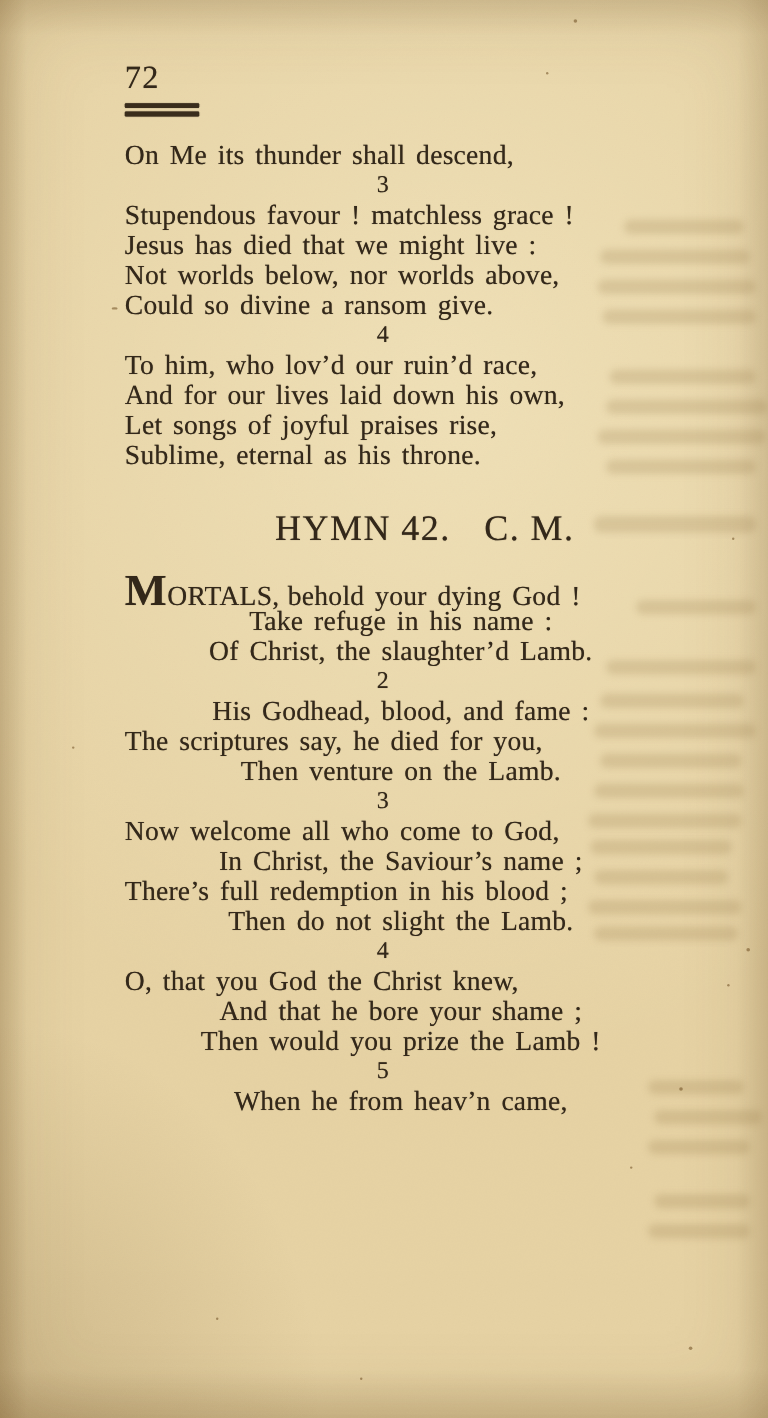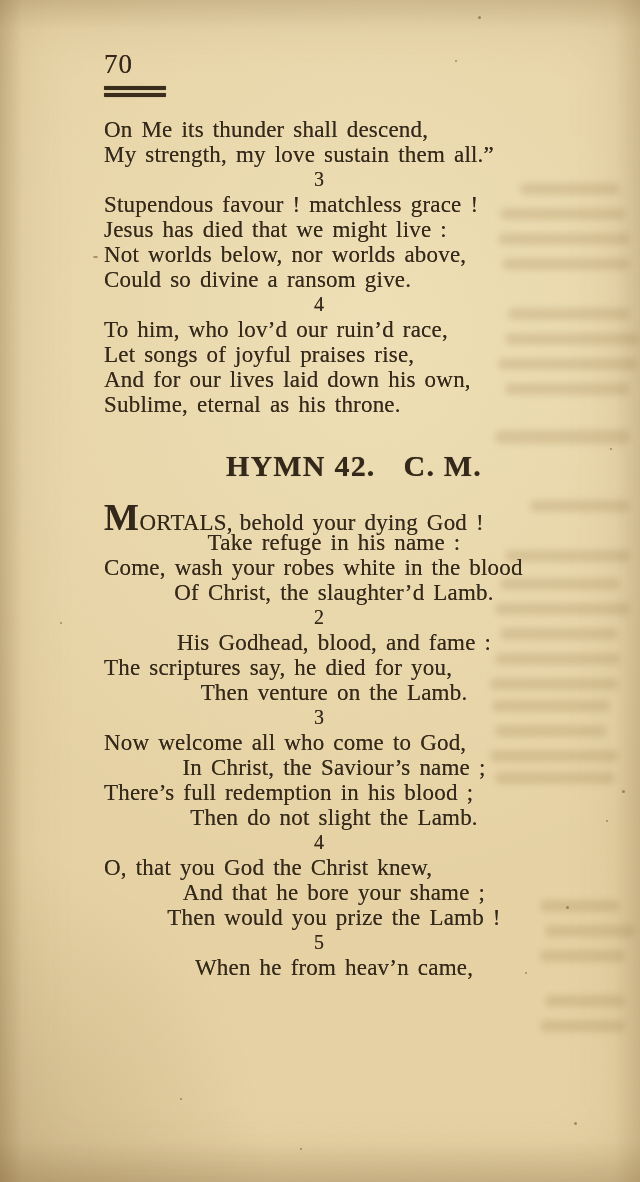--- a/index.html
+++ b/index.html
@@ -36,21 +36,21 @@
     text-shadow:0 0 .6px rgba(50,38,23,.65);
   }
   .indent{padding-left:30px;text-align:center;}
   .first-of-section{margin-top:20px;}
   .vnum{
     height:25px;line-height:25px;font-size:20px;text-align:center;
     text-shadow:0 0 .6px rgba(50,38,23,.65);
   }
   .heading{
     margin:32px 0 0 0;height:34px;line-height:34px;
-    font-size:30px;font-weight:bold;letter-spacing:1.2px;
+    font-size:30px;font-weight:normal;letter-spacing:1.2px;
     text-align:center;padding-left:70px;white-space:nowrap;
     text-shadow:0 0 .7px rgba(50,38,23,.7);
   }
   .heading .h-right{margin-left:28px;}
   .stanza-first{margin-top:22px;}
   .dropcap{font-size:37px;font-weight:bold;letter-spacing:.5px;}
   .line .rest{margin-left:7px;margin-top:32px;}
 </style>
 </head>
 <body>
@@ -106,47 +106,45 @@
     <div class="speck" style="left:606px;top:820px;width:2px;height:2px;"></div>
     <div class="speck" style="left:566px;top:906px;width:3px;height:3px;"></div>
     <div class="speck" style="left:525px;top:972px;width:2px;height:2px;"></div>
     <div class="speck" style="left:180px;top:1098px;width:2px;height:2px;"></div>
     <div class="speck" style="left:574px;top:1122px;width:3px;height:3px;"></div>
     <div class="speck" style="left:300px;top:1148px;width:2px;height:2px;"></div>
   </div>
 
   <div class="content">
 
-    <div class="pagenum">70</div>
+    <div class="pagenum">72</div>
 
     <div class="double-rule">
       <div class="bar"></div>
       <div class="bar"></div>
     </div>
 
     <div class="line first-of-section">On Me its thunder shall descend,</div>
-    <div class="line">My strength, my love sustain them all.”</div>
 
     <div class="vnum">3</div>
     <div class="line">Stupendous favour ! matchless grace !</div>
     <div class="line">Jesus has died that we might live :</div>
     <div class="line">Not worlds below, nor worlds above,</div>
     <div class="line">Could so divine a ransom give.</div>
 
     <div class="vnum">4</div>
     <div class="line">To him, who lov’d our ruin’d race,</div>
+    <div class="line">And for our lives laid down his own,</div>
     <div class="line">Let songs of joyful praises rise,</div>
-    <div class="line">And for our lives laid down his own,</div>
     <div class="line">Sublime, eternal as his throne.</div>
 
     <h1 class="heading"><span>HYMN 42.</span><span class="h-right">C. M.</span></h1>
 
     <div class="line stanza-first"><span class="dropcap">M</span><span>ORTALS,</span><span class="rest">behold your dying God !</span></div>
     <div class="line indent">Take refuge in his name :</div>
-    <div class="line">Come, wash your robes white in the blood</div>
     <div class="line indent">Of Christ, the slaughter’d Lamb.</div>
 
     <div class="vnum">2</div>
     <div class="line indent">His Godhead, blood, and fame :</div>
     <div class="line">The scriptures say, he died for you,</div>
     <div class="line indent">Then venture on the Lamb.</div>
 
     <div class="vnum">3</div>
     <div class="line">Now welcome all who come to God,</div>
     <div class="line indent">In Christ, the Saviour’s name ;</div>

